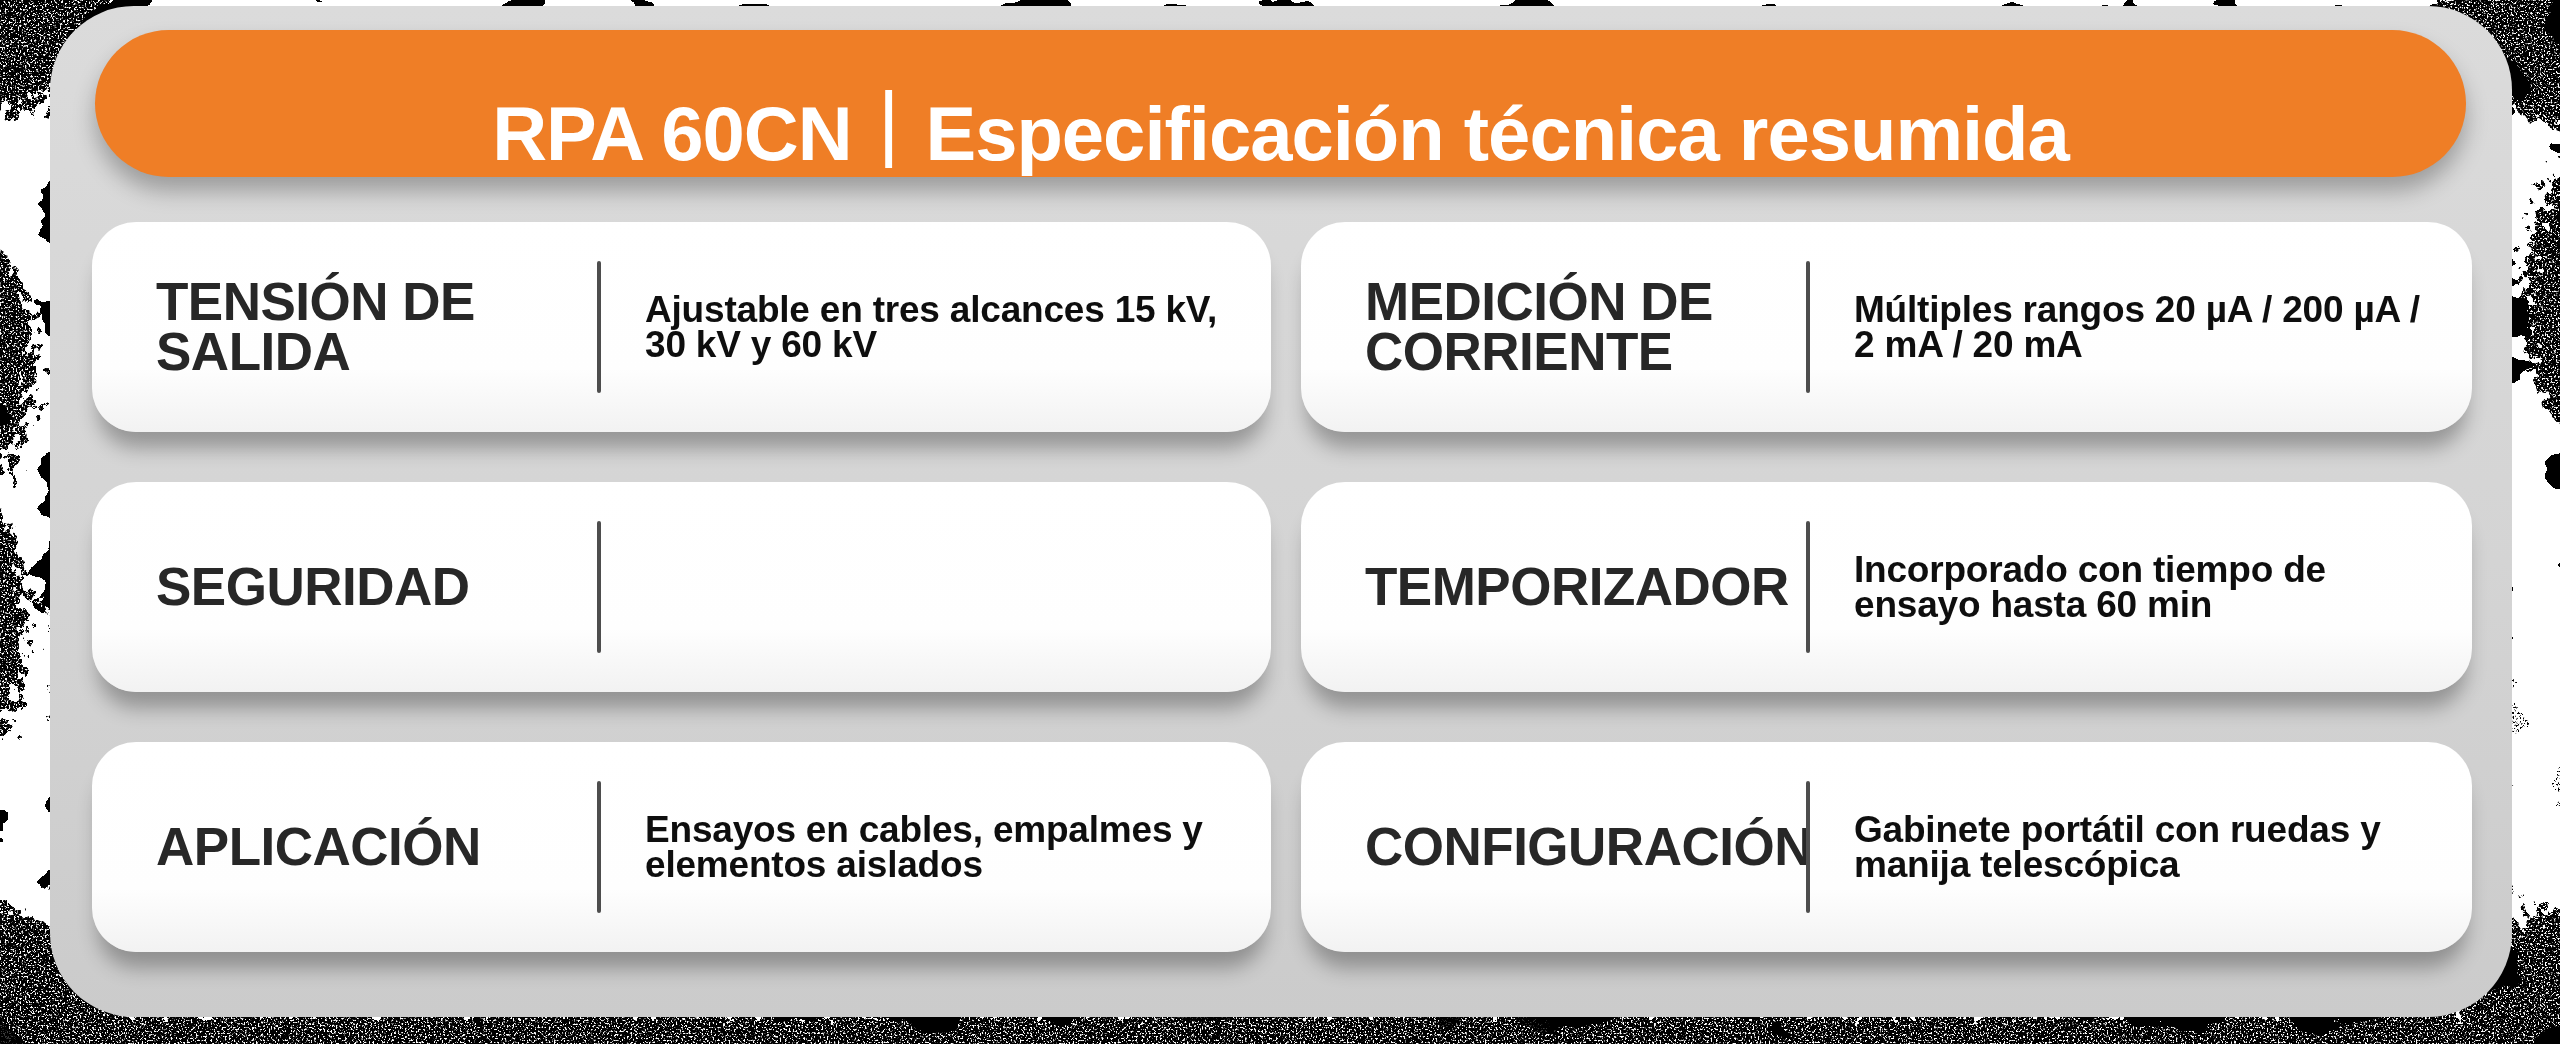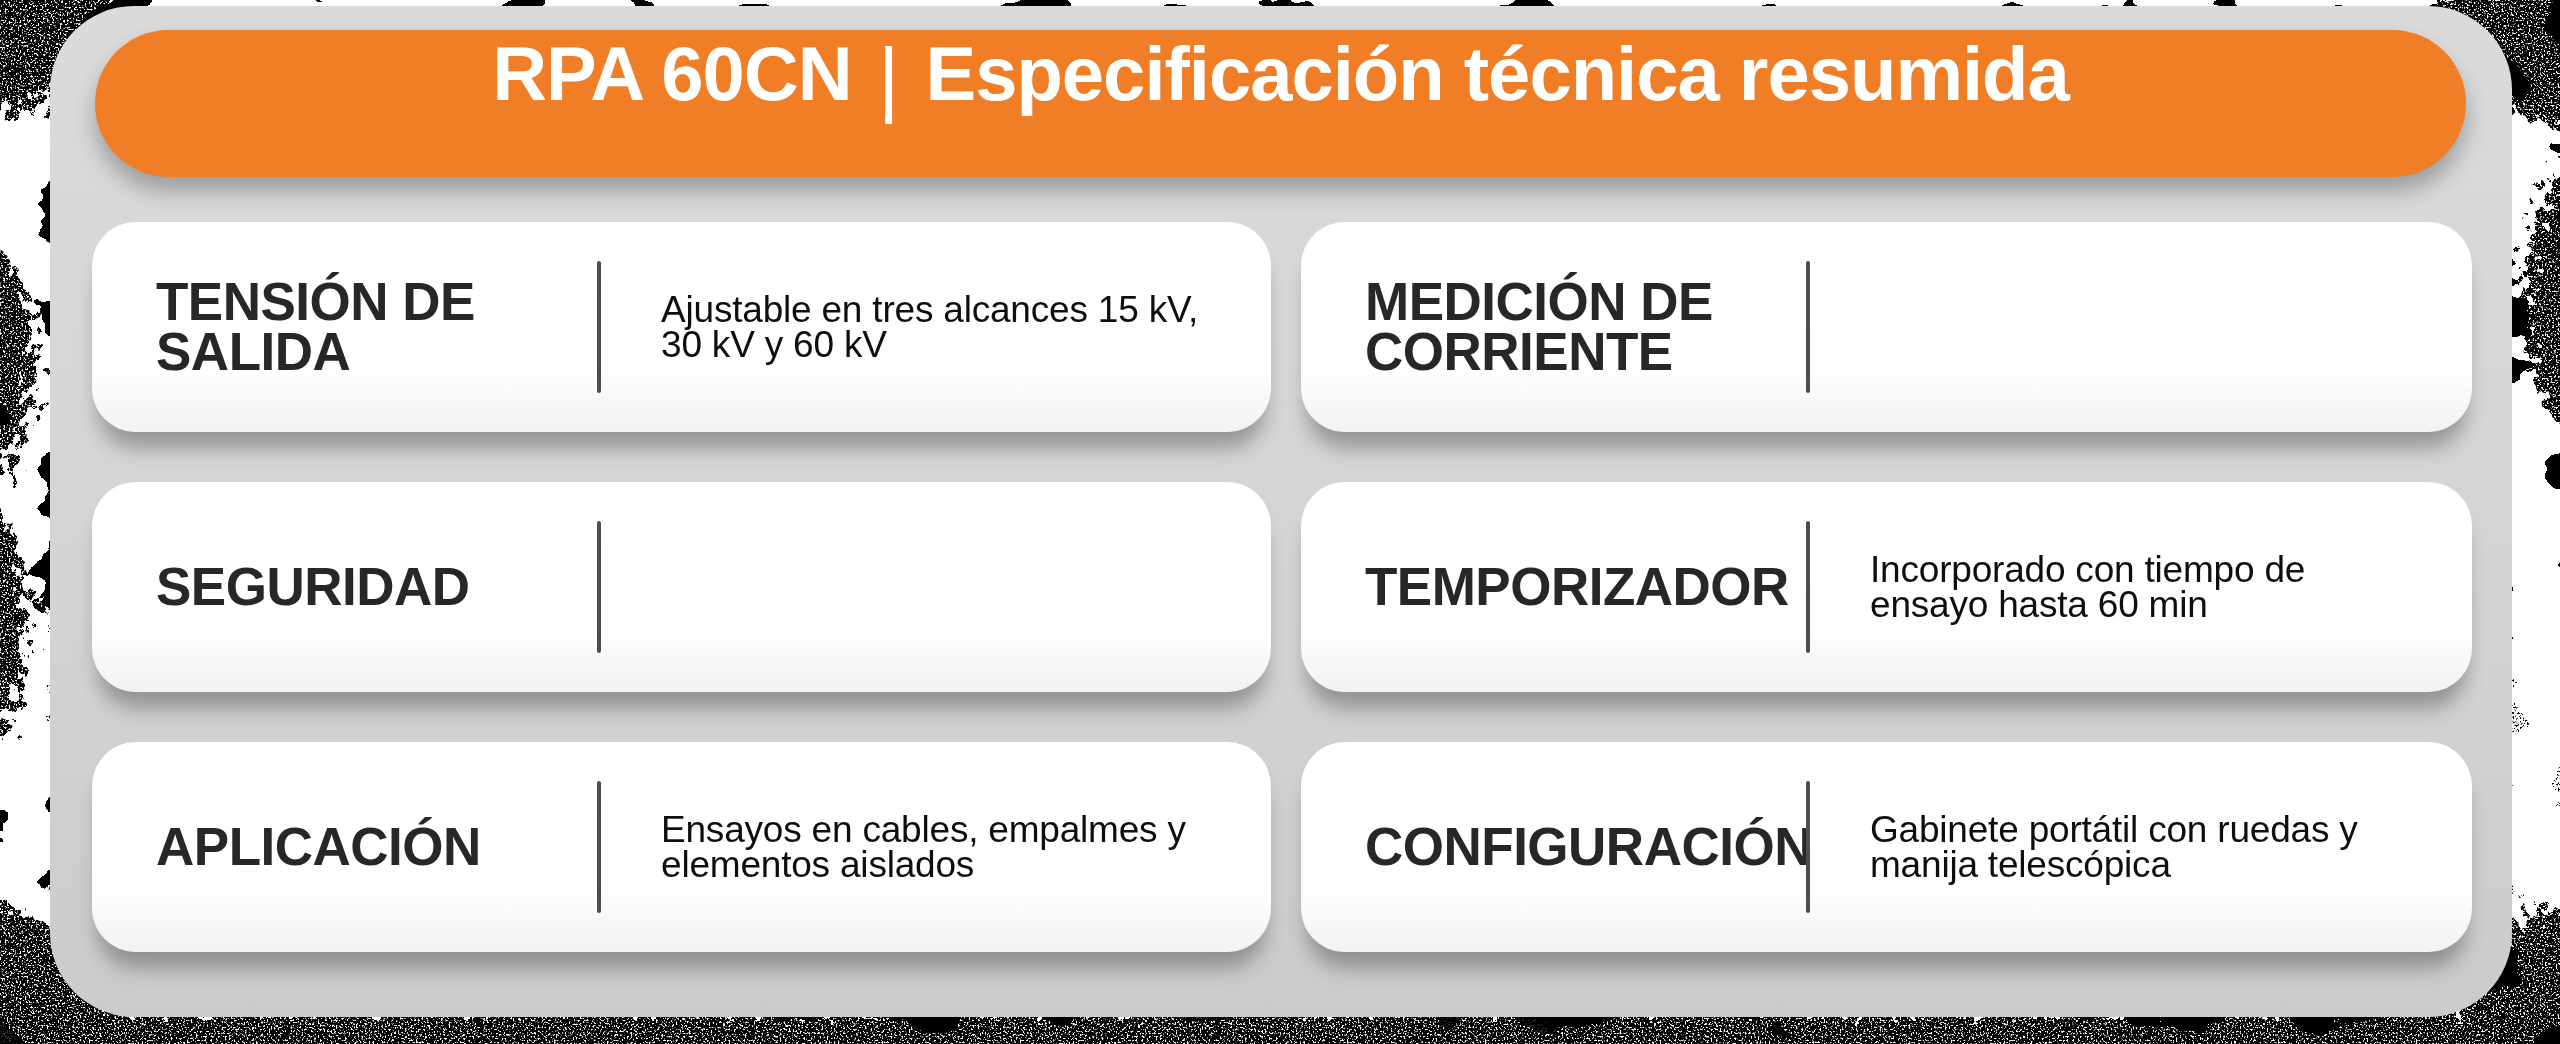--- a/index.html
+++ b/index.html
@@ -20,21 +20,21 @@
   .grunge{position:absolute;left:0;top:0;z-index:0;}
   .panel{
     position:absolute;left:50px;top:6px;width:2462px;height:1011px;z-index:1;
     background:linear-gradient(180deg,#DBDBDB 0%,#D4D4D4 55%,#CBCBCB 100%);
     border-radius:84px;
   }
   .header-pill{
     position:absolute;left:95px;top:30px;width:2371px;height:147px;z-index:2;
     background:var(--accent-orange);
     border-radius:74px;
-    display:flex;align-items:flex-start;justify-content:center;
+    display:flex;align-items:flex-end;justify-content:center;
     box-shadow:0 14px 22px rgba(0,0,0,0.28);
     color:var(--header-text);
     white-space:nowrap;
   }
   .header-brand{font-size:76px;font-weight:700;letter-spacing:-1px;}
   .header-sep{font-size:84px;font-weight:400;margin:0 26px 6px 26px;}
   .header-subtitle{font-size:76px;font-weight:700;letter-spacing:-1px;}
   .cards{
     position:absolute;left:92px;top:222px;width:2380px;z-index:2;
     display:grid;
@@ -52,22 +52,22 @@
     width:505px;padding-left:64px;flex-shrink:0;
     font-size:53px;font-weight:700;line-height:0.94;letter-spacing:-0.5px;
     color:var(--title-text);
     white-space:pre-line;
   }
   .card-divider{
     width:4px;height:132px;flex-shrink:0;border-radius:2px;
     background:var(--divider-gray);
   }
   .card-desc{
-    padding-left:60px;width:620px;
-    font-size:37px;font-weight:400;line-height:0.95;letter-spacing:-0.2px;
+    padding-left:44px;width:620px;
+    font-size:37px;font-weight:700;line-height:0.95;letter-spacing:-0.2px;
     color:var(--body-text);
     white-space:pre-line;
   }
 </style>
 </head>
 <body>
 
 <div class="canvas">
 
   <svg class="grunge" width="2560" height="1044" viewBox="0 0 2560 1044" aria-hidden="true">
@@ -124,20 +124,22 @@
 SALIDA</div>
       <div class="card-divider"></div>
       <div class="card-desc">Ajustable en tres alcances 15 kV,
 30 kV y 60 kV</div>
     </div>
 
     <div class="card">
       <div class="card-title">MEDICIÓN DE
 CORRIENTE</div>
       <div class="card-divider"></div>
+      <div class="card-desc">Múltiples rangos 20 µA / 200 µA /
+2 mA / 20 mA</div>
     </div>
 
     <div class="card">
       <div class="card-title">SEGURIDAD</div>
       <div class="card-divider"></div>
     </div>
 
     <div class="card">
       <div class="card-title">TEMPORIZADOR</div>
       <div class="card-divider"></div>

